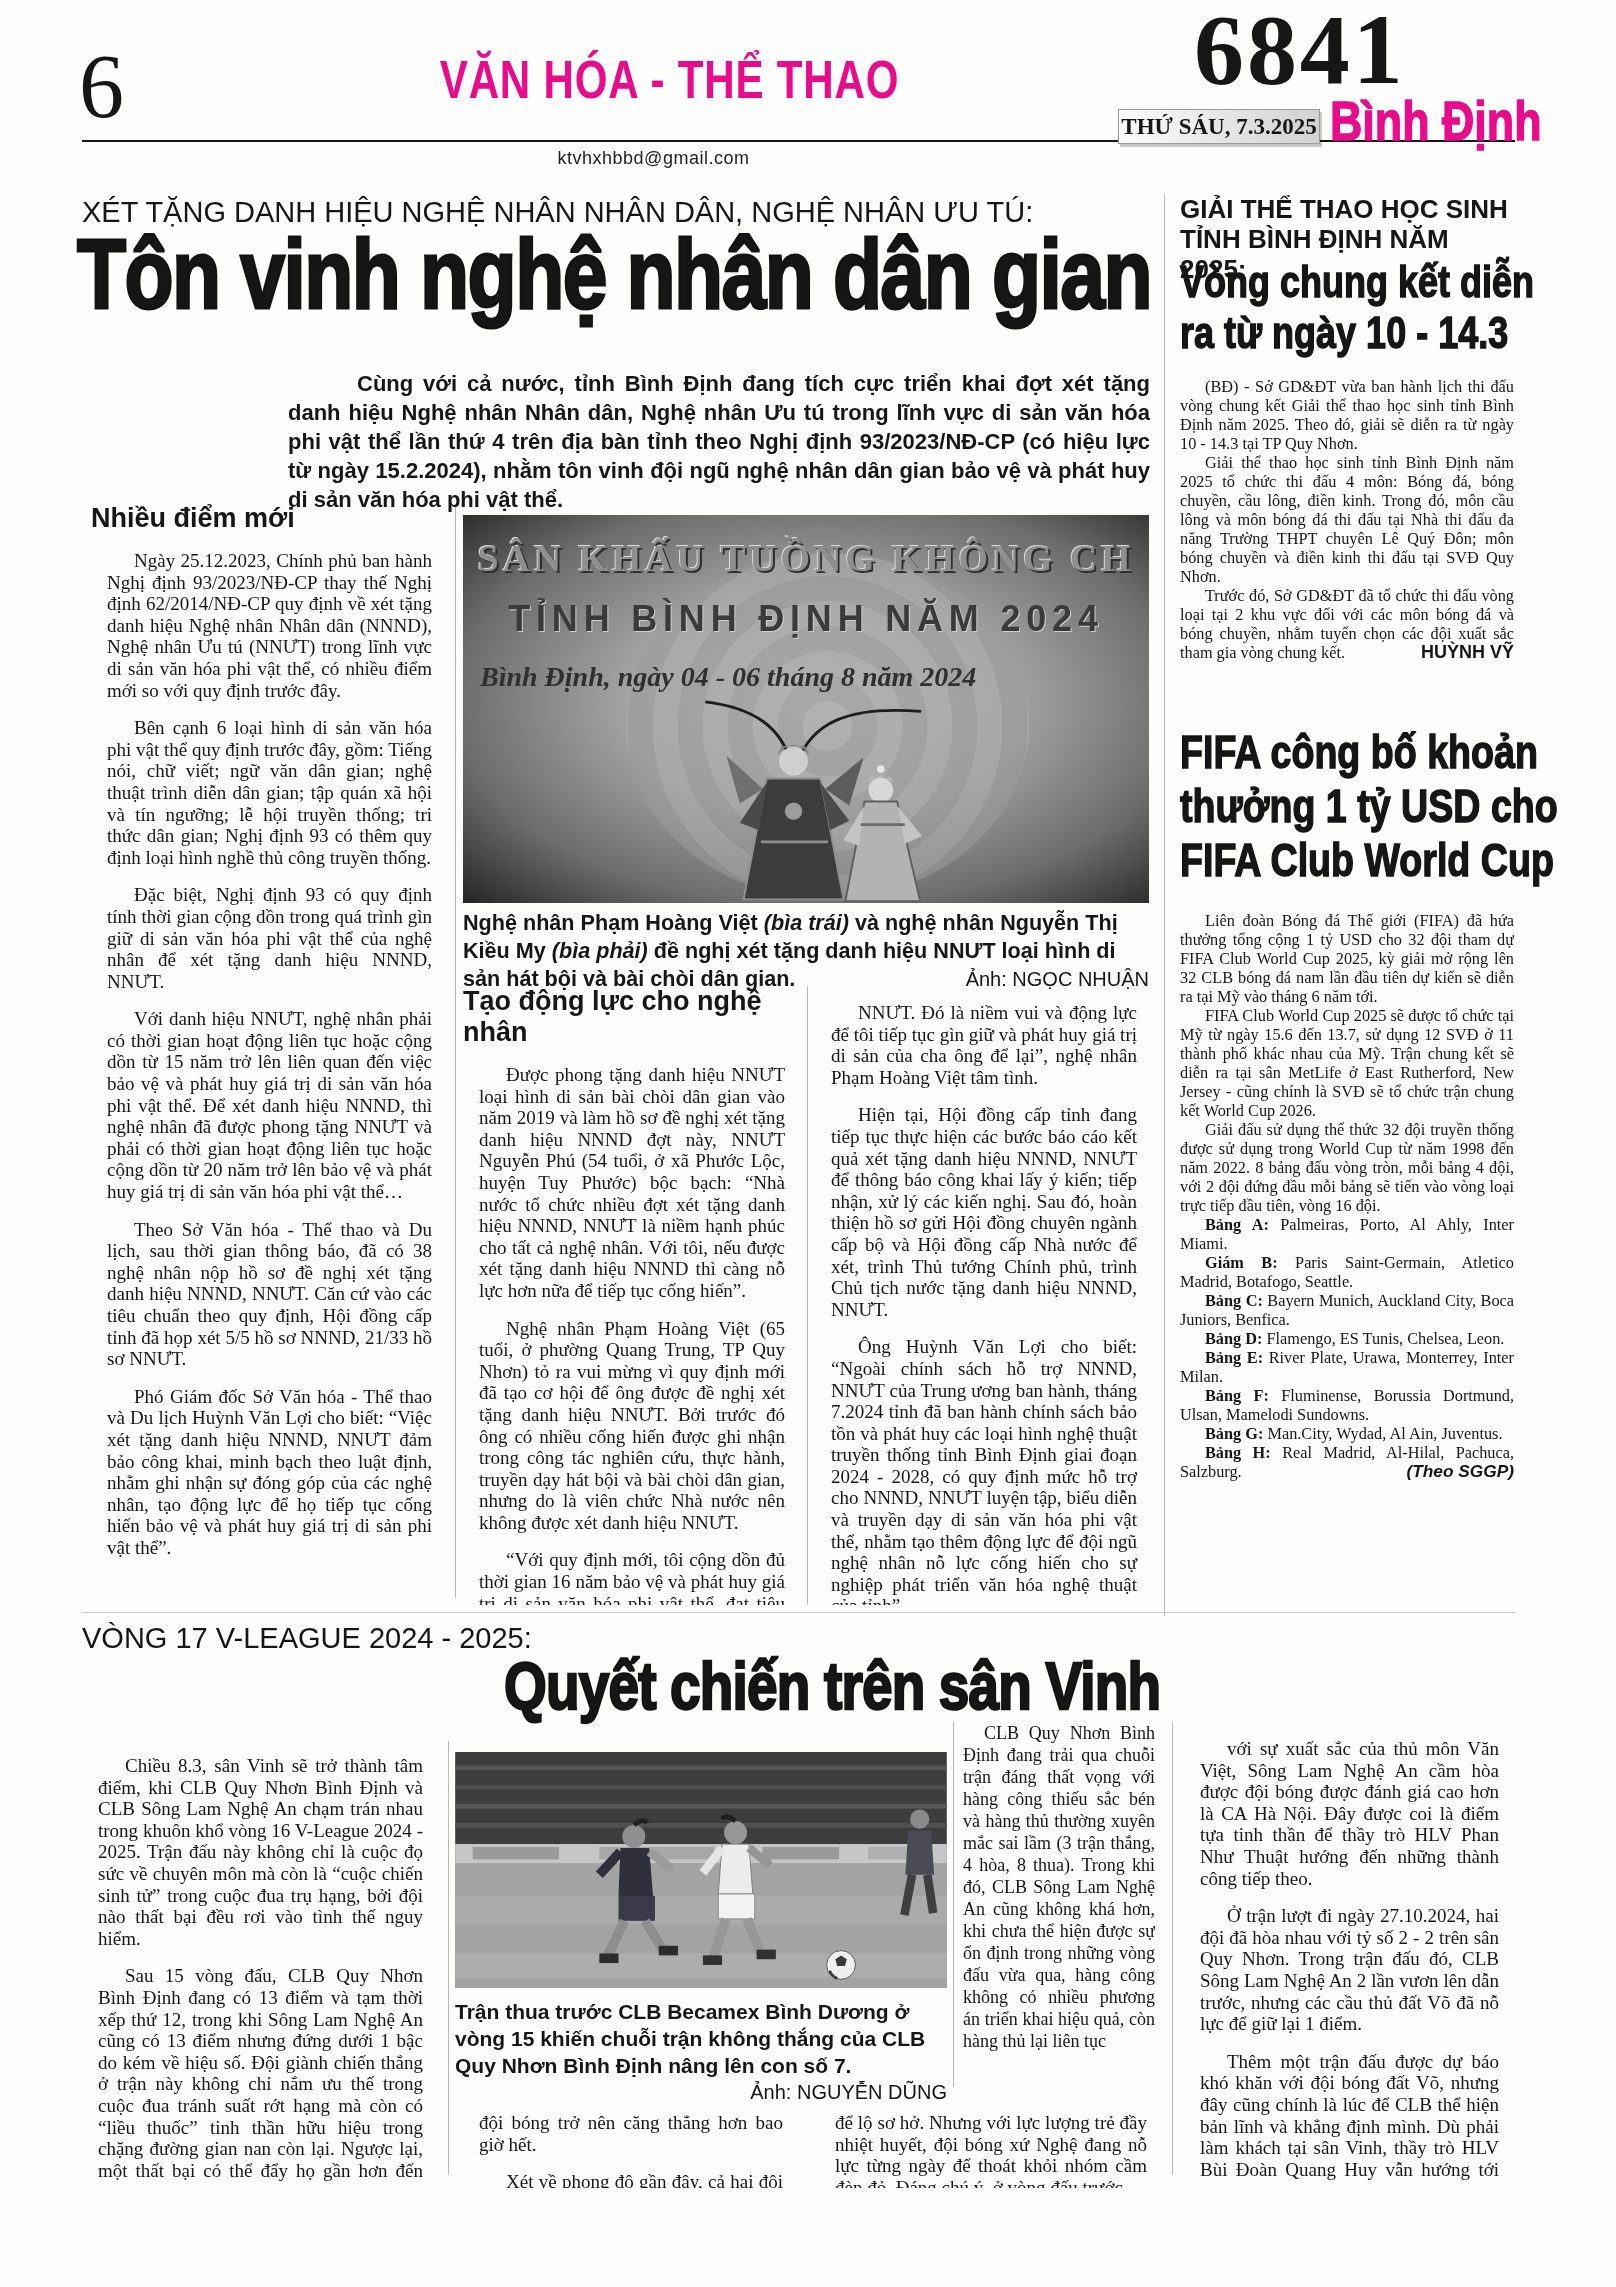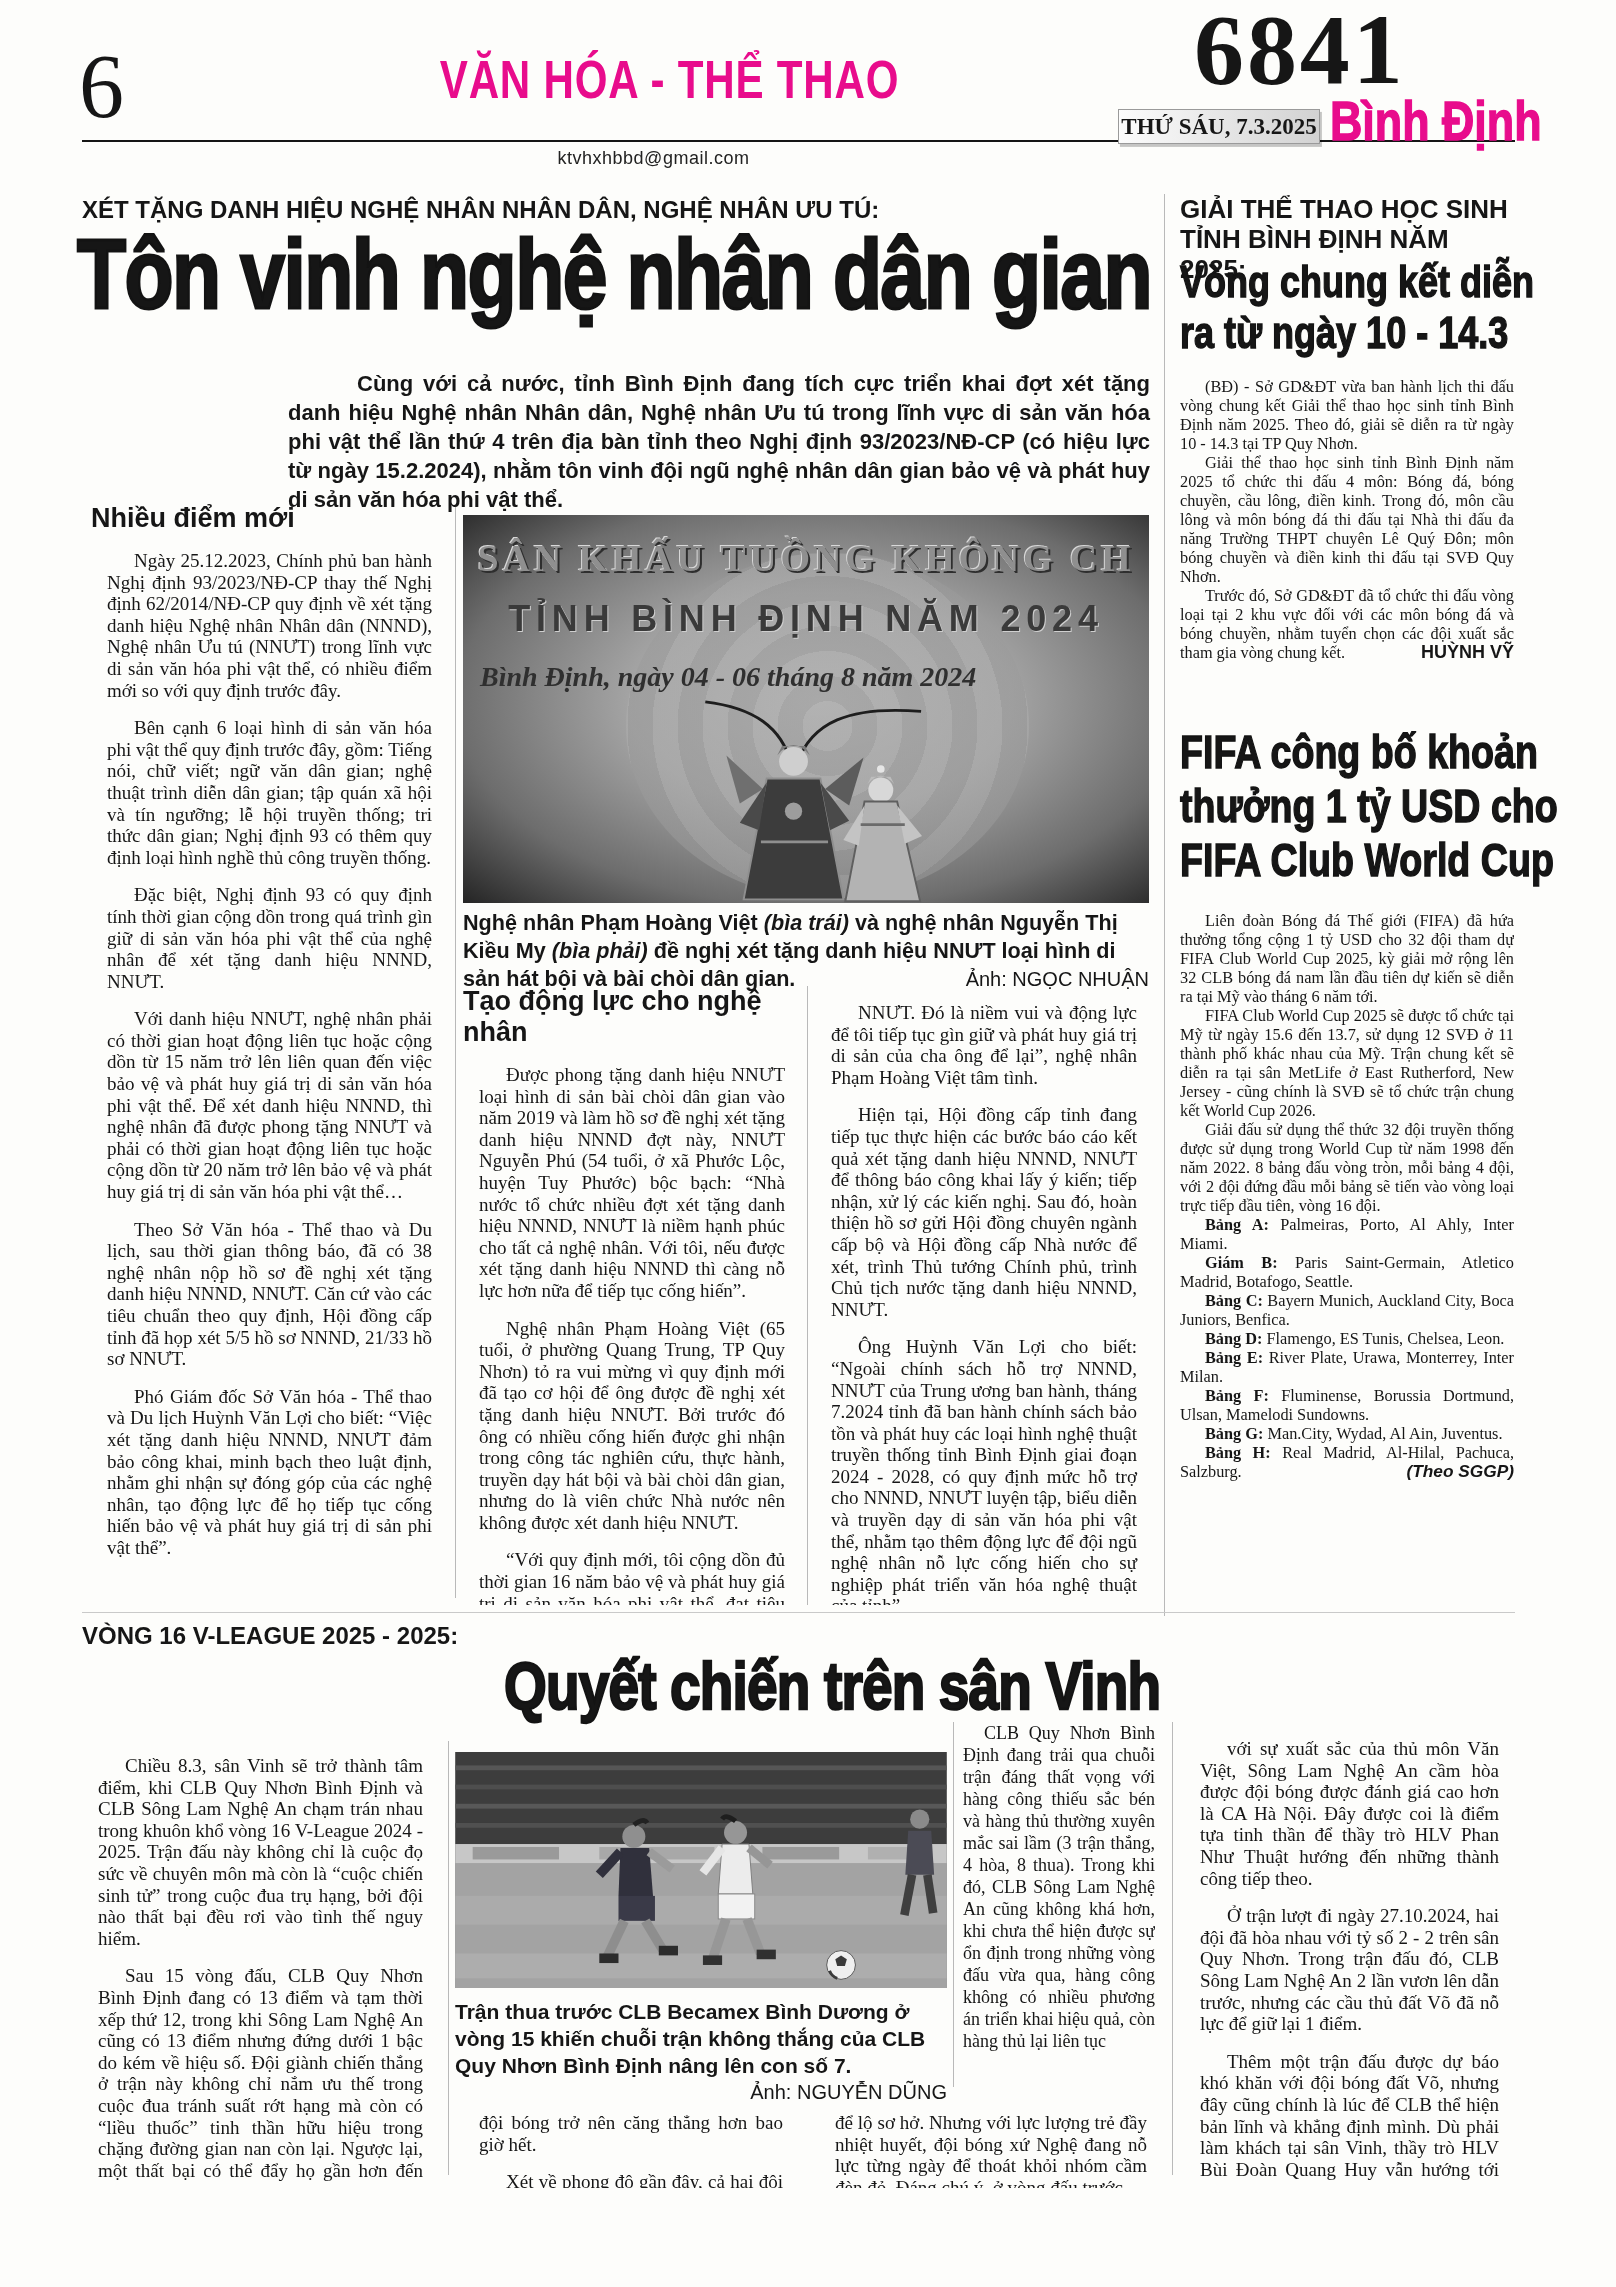--- a/index.html
+++ b/index.html
@@ -18,21 +18,21 @@
       font-weight:bold;font-size:54px;letter-spacing:1px;white-space:nowrap;}
   .email{font-size:18px;text-align:center;color:#222;letter-spacing:0.5px;}
   .issue{font-size:100px;font-weight:bold;letter-spacing:2.9px;line-height:1;}
   .datebox{width:200px;height:33px;line-height:33px;text-align:center;font-weight:bold;font-size:23px;
       background:linear-gradient(to right,#fcfcfc,#d2d2d2);border:1px solid #9a9a9a;
       box-shadow:1.9px 2.9px 0 rgba(0,0,0,.22);}
   .masthead{display:inline-block;transform:scaleX(.8);transform-origin:left center;
       font-weight:bold;font-size:56px;white-space:nowrap;-webkit-text-stroke:1.4px #e80c8c;}
 
   
-  .kicker{font-weight:bold;font-size:24px;white-space:nowrap;}
+  .kicker{font-weight:normal;font-size:29px;white-space:nowrap;}
   .headline-xl{display:inline-block;transform:scaleX(.82);transform-origin:left top;
       font-weight:bold;font-size:98px;line-height:1.05;letter-spacing:-1.9px;white-space:nowrap;
       -webkit-text-stroke:2.9px #131313;}
   .headline-md{display:inline-block;transform:scaleX(.8);transform-origin:left top;
       font-weight:bold;font-size:45px;line-height:1.1;white-space:nowrap;-webkit-text-stroke:1.4px #131313;}
   .headline-bottom{display:inline-block;transform:scaleX(.82);transform-origin:center top;
       font-weight:bold;font-size:67px;letter-spacing:-1px;white-space:nowrap;-webkit-text-stroke:2.4px #131313;}
   .hl-line{height:51px;}
   .hl-line-f{height:54px;}
 
@@ -211,21 +211,21 @@
     <p><b>Bảng C:</b><span> Bayern Munich, Auckland City, Boca Juniors, Benfica.</span></p>
     <p><b>Bảng D:</b><span> Flamengo, ES Tunis, Chelsea, Leon.</span></p>
     <p><b>Bảng E:</b><span> River Plate, Urawa, Monterrey, Inter Milan.</span></p>
     <p><b>Bảng F:</b><span> Fluminense, Borussia Dortmund, Ulsan, Mamelodi Sundowns.</span></p>
     <p><b>Bảng G:</b><span> Man.City, Wydad, Al Ain, Juventus.</span></p>
     <p class="rel"><b>Bảng H:</b><span> Real Madrid, Al-Hilal, Pachuca, Salzburg.</span><span class="src-abs">(Theo SGGP)</span></p>
   </div>
 
   <div class="abs hline" style="left:82px;top:1612px;width:1433px;"></div>
 
-  <div class="abs kicker sans" style="left:82px;top:1622px;">VÒNG 16 V-LEAGUE 2025 - 2025:</div>
+  <div class="abs kicker sans" style="left:82px;top:1622px;">VÒNG 17 V-LEAGUE 2024 - 2025:</div>
 
   <div class="abs" style="left:432px;top:1647px;width:730px;text-align:center;">
     <span class="headline-bottom sans">Quyết chiến trên sân Vinh</span>
   </div>
 
   <div class="abs vline" style="left:448px;top:1741px;height:434px;"></div>
   <div class="abs vline" style="left:953px;top:1722px;height:365px;"></div>
   <div class="abs vline" style="left:1172px;top:1722px;height:453px;"></div>
 
   <div class="abs bodycol" style="left:82px;top:1739px;width:357px;height:442px;overflow:hidden;">

